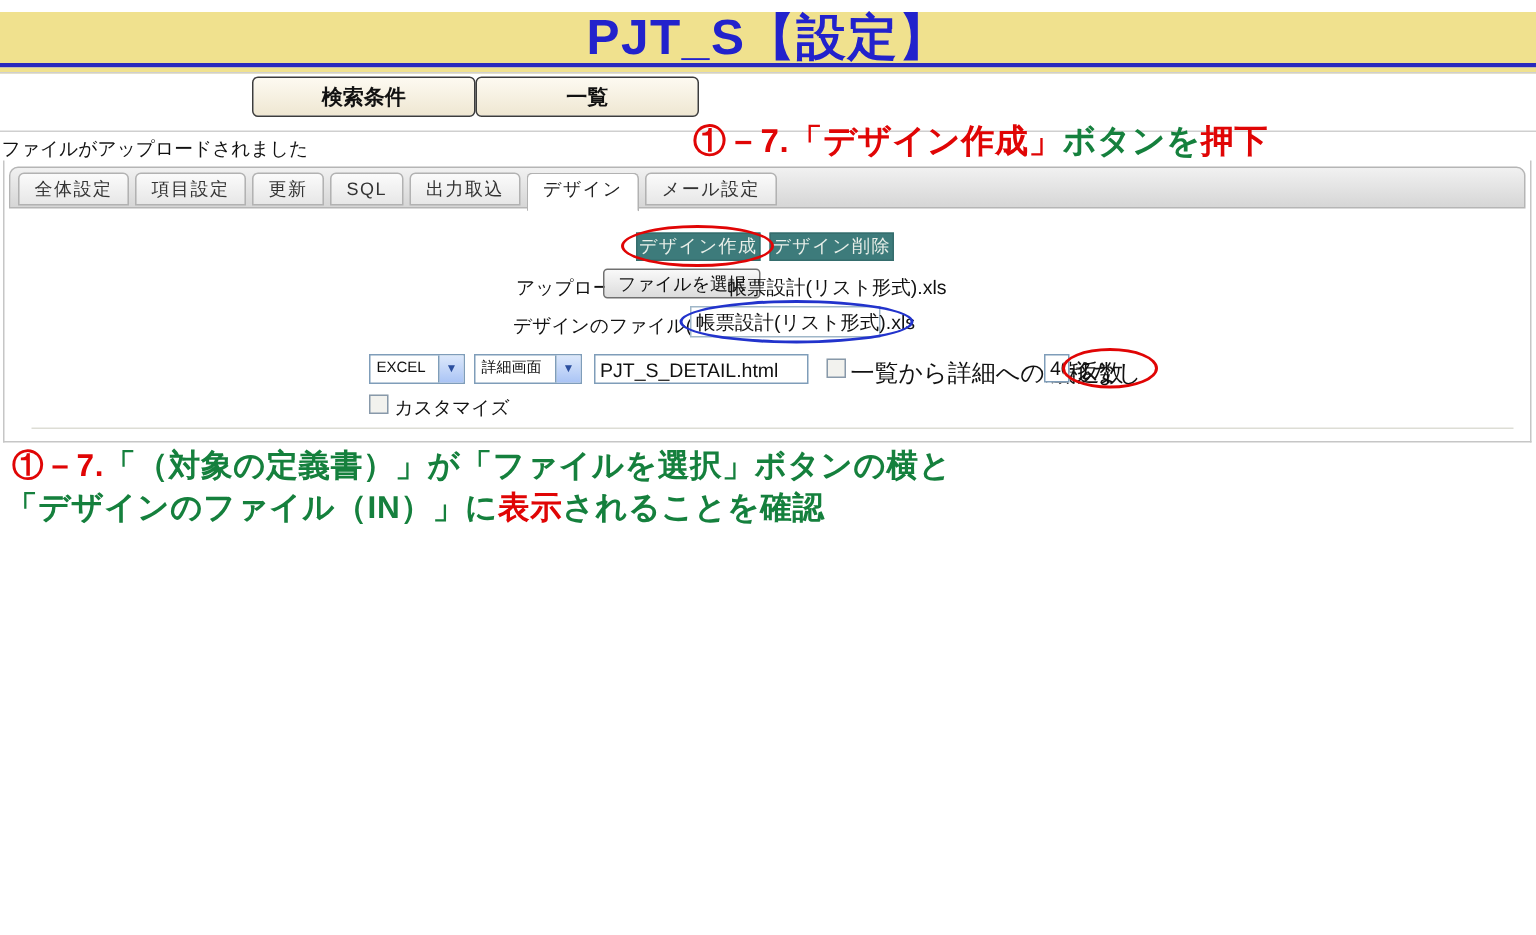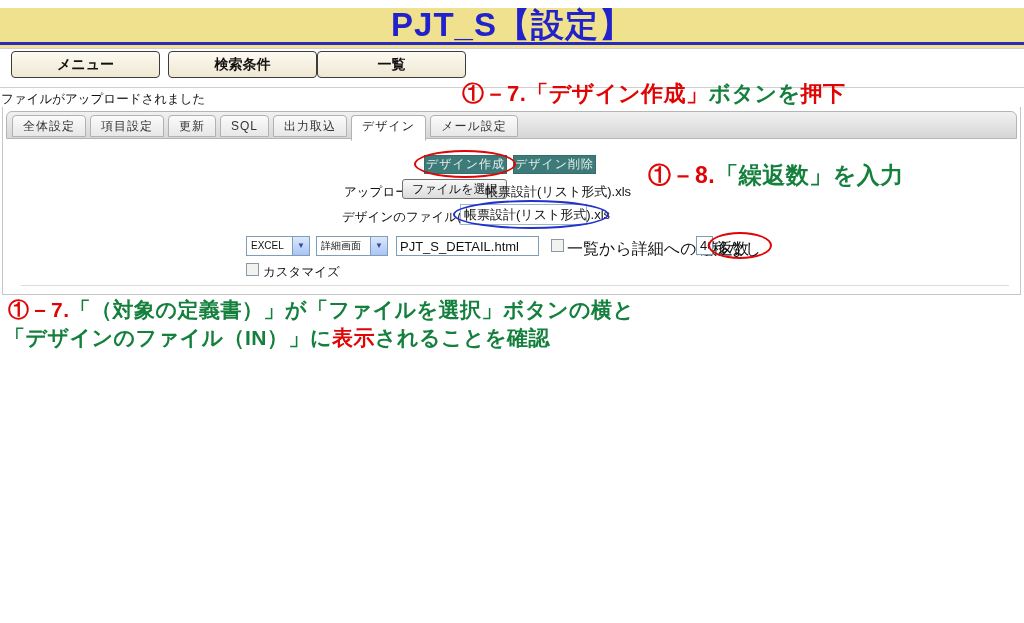--- a/index.html
+++ b/index.html
@@ -80,21 +80,20 @@
 <body>
 
 <div id="page">
 
   <div class="titlebar">
     <div class="t">PJT_S【設定】</div>
   </div>
   <div class="blueline"></div>
   <div class="khakistrip"></div>
 
-  <div class="navbtn" id="nav1">メニュー</div>
   <div class="navbtn" id="nav2">検索条件</div>
   <div class="navbtn" id="nav3">一覧</div>
 
   <div class="hline1"></div>
   <div class="status">ファイルがアップロードされました</div>
 
   <div class="ann" id="ann9"><span class="r">①－7.「デザイン作成」</span><span class="b">ボタンを</span><span class="r">押下</span></div>
 
   <div class="panel">
     <div class="tabstrip">
@@ -133,18 +132,17 @@
     <div class="lbl" id="lblRepeat">繰返数</div>
     <input class="txtin" id="inRepeat" type="text" value="40" style="">
     <div class="ellipse" id="redEll2"></div>
 
     <span class="cb" id="cb2"></span>
     <div class="lbl" id="lblCustom">カスタマイズ</div>
 
     <div class="divider"></div>
   </div>
 
-  <div class="ann" id="ann8"><span class="r">①－8.</span><span class="b">「繰返数」を入力</span></div>
 
   <div class="ann" id="ann7a"><span class="r">①－7.</span><span class="b">「（対象の定義書）」が「ファイルを選択」ボタンの横と</span></div>
   <div class="ann" id="ann7b"><span class="b">「デザインのファイル（IN）」に</span><span class="r">表示</span><span class="b">されることを確認</span></div>
 
 </div>
 
 </body></html>

